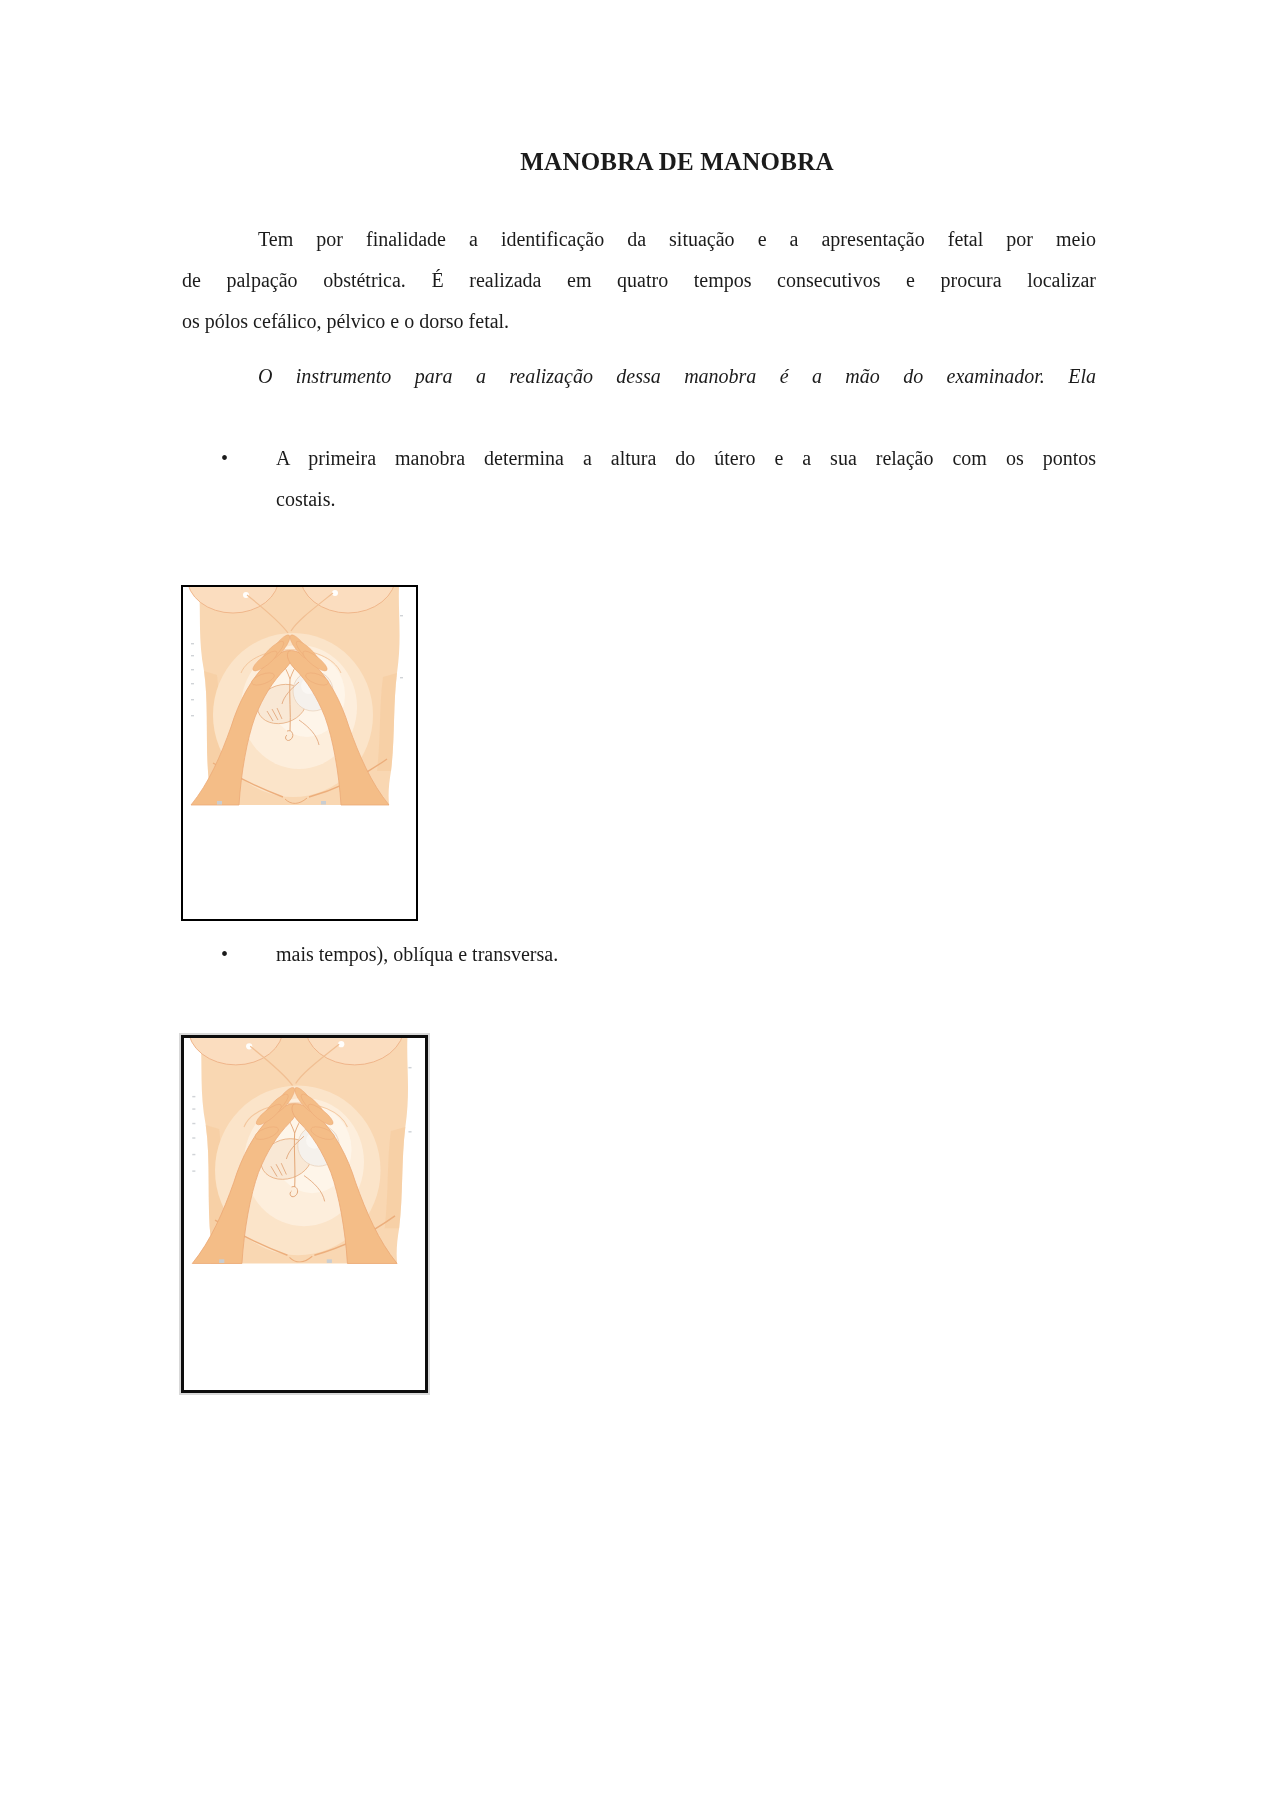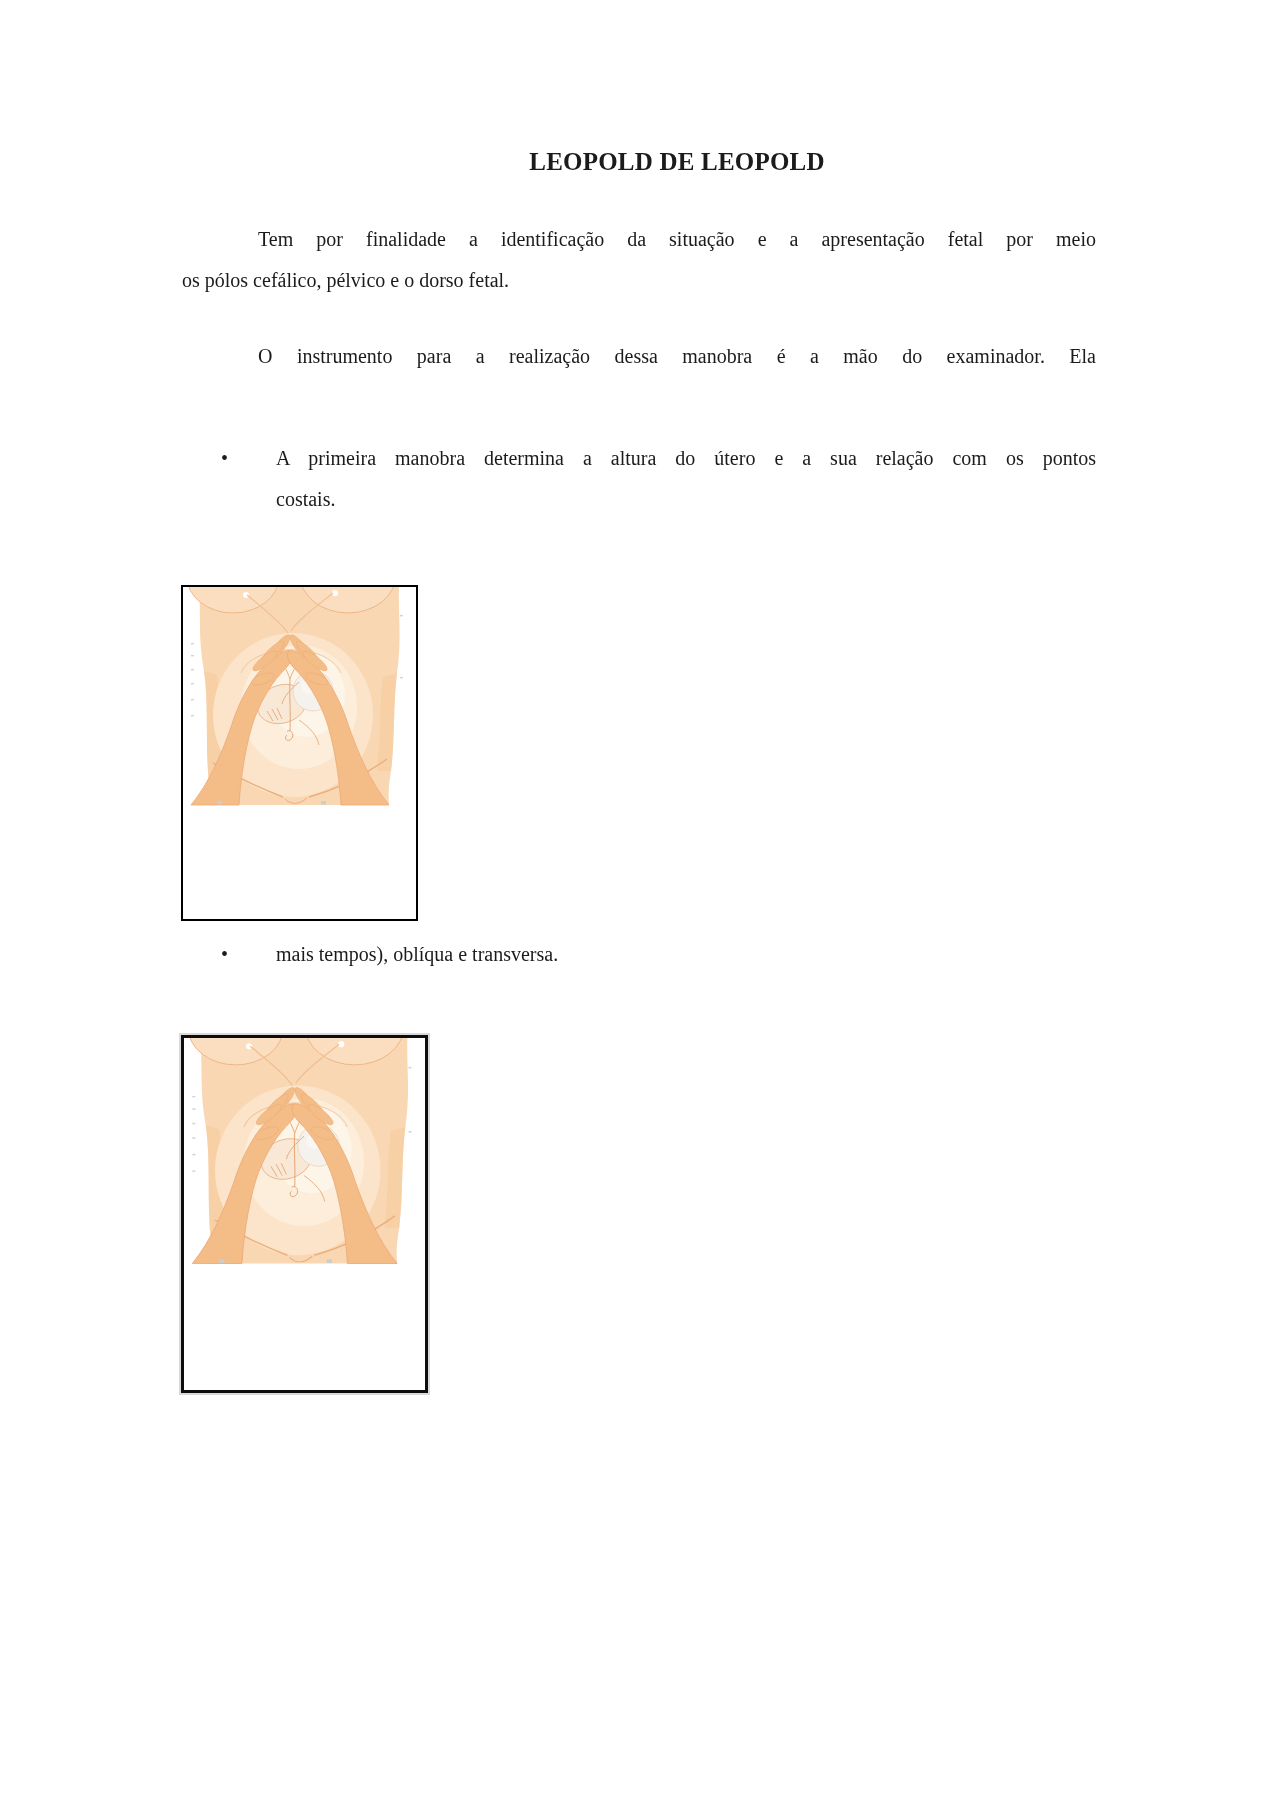--- a/index.html
+++ b/index.html
@@ -9,21 +9,21 @@
   .doc-title{position:absolute;left:258px;width:838px;top:148px;
     font-size:25px;font-weight:bold;text-align:center;letter-spacing:.2px;}
 
   .para{position:absolute;left:182px;width:914px;font-size:20px;}
   .line{height:41px;line-height:41px;white-space:nowrap;}
   .jl{text-align:justify;text-align-last:justify;white-space:normal;overflow:hidden;}
   .ll{text-align:center;text-align-last:left;}
   .indent{padding-left:76px;}
 
   .p1{top:219px;}
-  .p2{top:336px;}
+  .p2{top:356px;font-style:italic;}
   .b1{top:438px;}
   .b2{top:934px;}
 
   .bullet{position:absolute;left:182px;width:914px;font-size:20px;}
   .bullet .marker{position:absolute;left:39px;top:0;height:41px;line-height:41px;font-size:20px;}
   .bullet .bl{margin-left:94px;}
 
   .figure{position:absolute;background:#ffffff;}
   .figure1{left:181px;top:585px;width:233px;height:332px;border:2px solid #000000;}
   .figure2{left:181px;top:1035px;width:241px;height:352px;border:3px solid #0d0d0d;box-shadow:0 0 0 2px #d9d9d9;}
@@ -100,24 +100,25 @@
       </g>
 
       <rect x="34" y="214" width="5" height="3.5" fill="#C9CDD1"></rect>
       <rect x="138" y="214" width="5" height="3.5" fill="#C9CDD1"></rect>
     </symbol>
   </defs>
 </svg>
 
 <div class="page">
 
-  <div class="doc-title">LEOPOLD DE LEOPOLD</div>
+  <div class="doc-title">MANOBRA DE MANOBRA</div>
 
   <div class="para p1">
     <div class="line jl indent">Tem por finalidade a identificação da situação e a apresentação fetal por meio</div>
+    <div class="line jl">de palpação obstétrica. É realizada em quatro tempos consecutivos e procura localizar</div>
     <div class="line ll">os pólos cefálico, pélvico e o dorso fetal.</div>
   </div>
 
   <div class="para p2">
     <div class="line jl indent">O instrumento para a realização dessa manobra é a mão do examinador. Ela</div>
   </div>
 
   <div class="bullet b1">
     <span class="marker">•</span>
     <div class="bl line jl">A primeira manobra determina a altura do útero e a sua relação com os pontos</div>

